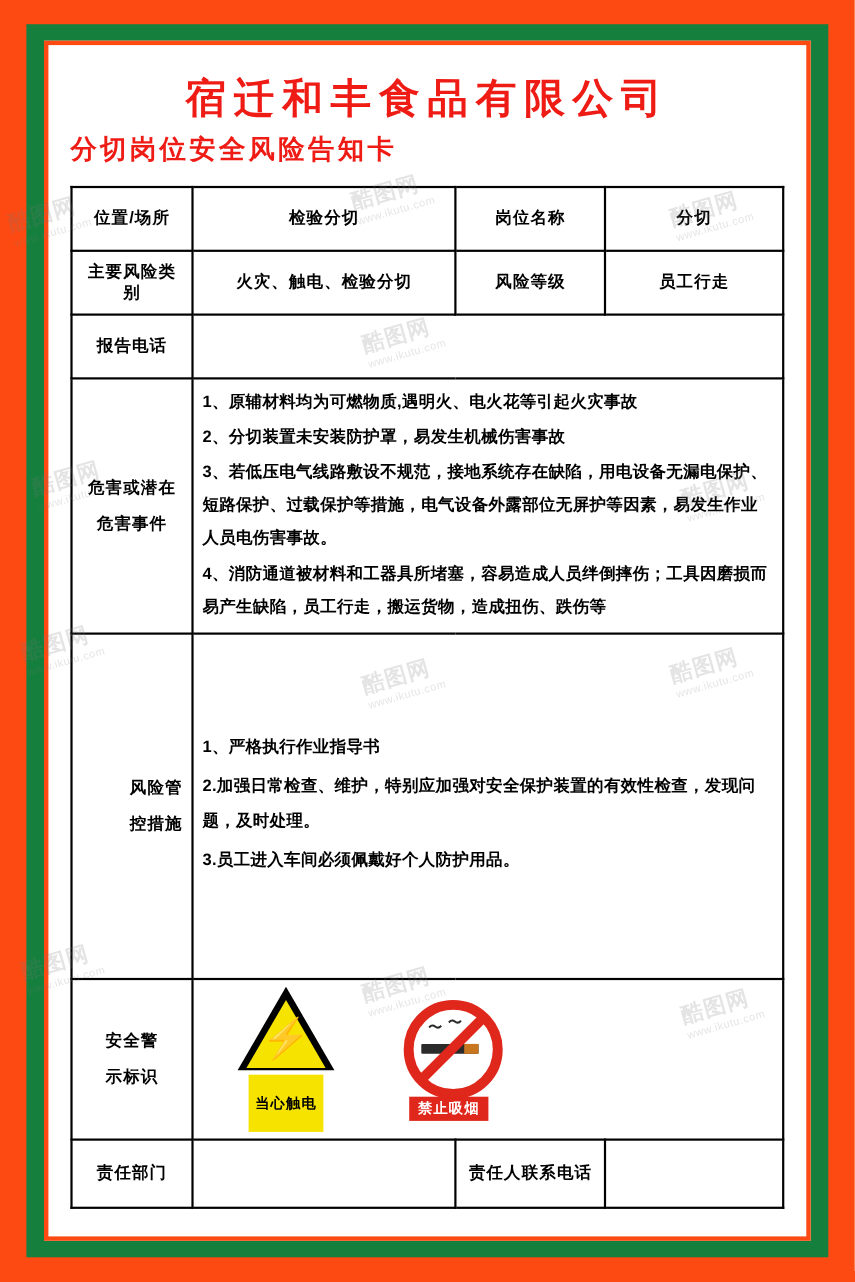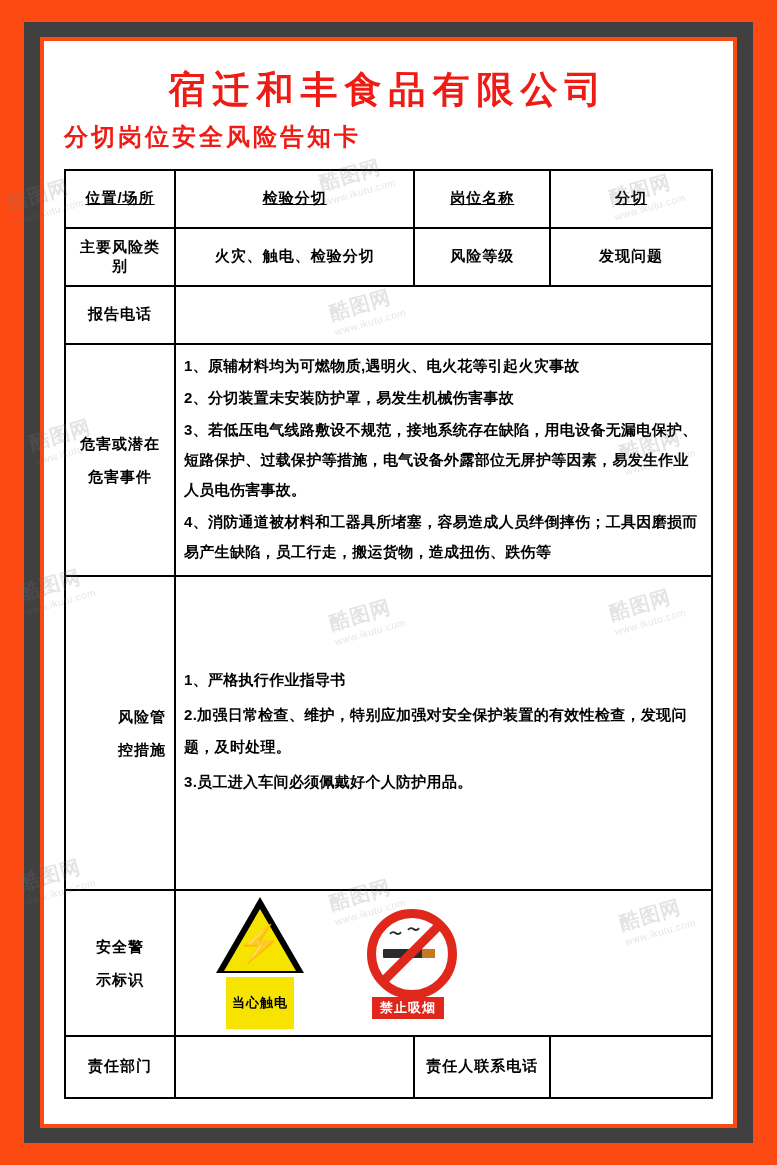--- a/index.html
+++ b/index.html
@@ -19,21 +19,21 @@
     left: 0; top: 0;
     width: 777px;
     height: 1165px;
     background: #fc4a12;
     box-sizing: border-box;
     padding: 22px 24px;
   }
   .inner-white {
     width: 100%;
     height: 100%;
-    background: #404040;
+    background: #15803d;
     box-sizing: border-box;
     padding: 15px 16px;
   }
   .inner-frame {
     width: 100%;
     height: 100%;
     border: 4px solid #fc4a12;
     box-sizing: border-box;
     padding: 14px 20px 10px 20px;
     background: #ffffff;
@@ -78,21 +78,21 @@
     font-size: 16px;
     letter-spacing: 1px;
   }
   .val-center {
     text-align: center;
     font-weight: bold;
     font-size: 16px;
     letter-spacing: 1px;
   }
   .cell-blank { }
-  .row-h1 td { height: 44px; text-decoration: underline; }
+  .row-h1 td { height: 44px; }
   .row-h2 td { height: 44px; }
   .row-h3 td { height: 44px; }
   .hazard-label, .ctrl-label, .sign-label {
     text-align: center;
     font-size: 16px;
     font-weight: bold;
     line-height: 2.2;
     letter-spacing: 1px;
   }
   .body-text {
@@ -276,21 +276,21 @@
           <tr class="row-h1">
             <td class="lbl">位置/场所</td>
             <td class="val-center">检验分切</td>
             <td class="lbl">岗位名称</td>
             <td class="val-center">分切</td>
           </tr>
           <tr class="row-h2">
             <td class="lbl">主要风险类别</td>
             <td class="val-center">火灾、触电、检验分切</td>
             <td class="lbl">风险等级</td>
-            <td class="val-center">发现问题</td>
+            <td class="val-center">员工行走</td>
           </tr>
           <tr class="row-h3">
             <td class="lbl">报告电话</td>
             <td class="cell-blank" colspan="3"></td>
           </tr>
           <tr>
             <td class="hazard-label">
               <div>危害或潜在</div>
               <div>危害事件</div>
             </td>

